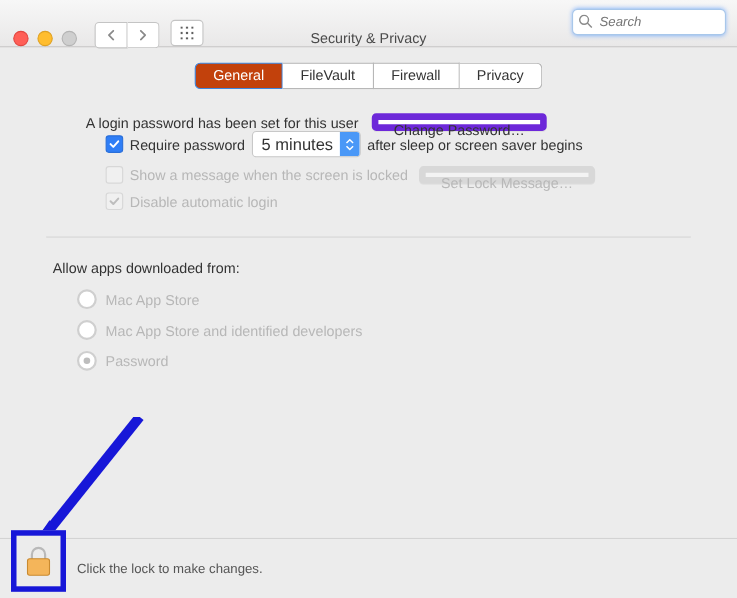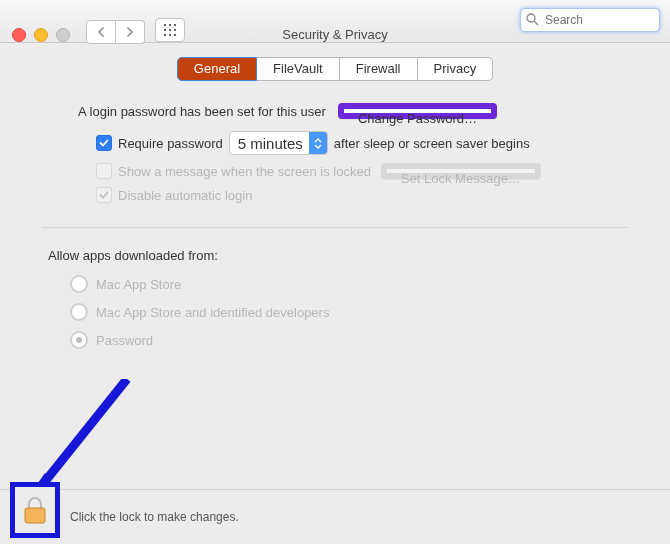--- a/index.html
+++ b/index.html
@@ -26,35 +26,35 @@
 .nav-btns{display:flex;margin-left:16px;height:22px}
 .nav-btn{width:28px;height:22px;background:#fff;border:1px solid #c4c4c4;display:flex;align-items:center;justify-content:center;color:#8a8a8a}
 .nav-btn:first-child{border-radius:4px 0 0 4px}
 .nav-btn:last-child{border-radius:0 4px 4px 0;border-left:none}
 .grid-btn{width:28px;height:22px;background:#fff;border:1px solid #c4c4c4;border-radius:4px;margin-left:10px;display:flex;align-items:center;justify-content:center;color:#5f5f5f}
 .window-title{position:absolute;left:0;right:0;text-align:center;font-size:13px;color:#4a4a4a;pointer-events:none}
 .search-wrap{position:absolute;right:10px;top:8px;width:140px;height:24px}
 .search{
   width:100%;height:100%;border:1px solid #a8c7ea;border-radius:5px;
   background:#fff;padding-left:24px;box-sizing:border-box;font-size:12px;
-  box-shadow:0 0 4px rgba(80,150,255,.6);color:#6d6d6d;
+  box-shadow:0 0 4px rgba(80,150,255,.6);color:#6d6d6d;font-style:italic;
 }
 .search-icon{position:absolute;left:6px;top:5px;color:#8a8a8a}
 
 
 .tabs{display:flex;justify-content:center;margin-top:14px}
 .tab{height:22px;line-height:22px;padding:0 16px;font-size:13px;background:#fff;border:1px solid #b7b7b7;border-left:none;color:#333}
 .tab:first-child{border-left:1px solid #b7b7b7;border-radius:5px 0 0 5px}
 .tab:last-child{border-radius:0 5px 5px 0}
 .tab.active{background:#c2410c;color:#fff;border-color:#3d86e0}
 
 
 .content{padding:22px 42px 0 42px}
 .row{display:flex;align-items:center;margin-bottom:8px}
-.login-row{margin-bottom:12px}
+.login-row{margin-bottom:0}
 .login-text{color:#333}
 .mac-btn{
   height:16px;background:#fff;border:6px solid #6d28d9;border-radius:4px;
   padding:0 14px;font-size:13px;line-height:20px;color:#333;
   box-shadow:0 1px 0 rgba(0,0,0,.05);
 }
 .mac-btn.disabled{color:#b8b8b8;border-color:#d8d8d8;background:#f3f3f3}
 .checkbox{
   width:14px;height:14px;border:1px solid #b5b5b5;border-radius:3px;
   background:#fff;display:inline-flex;align-items:center;justify-content:center;

